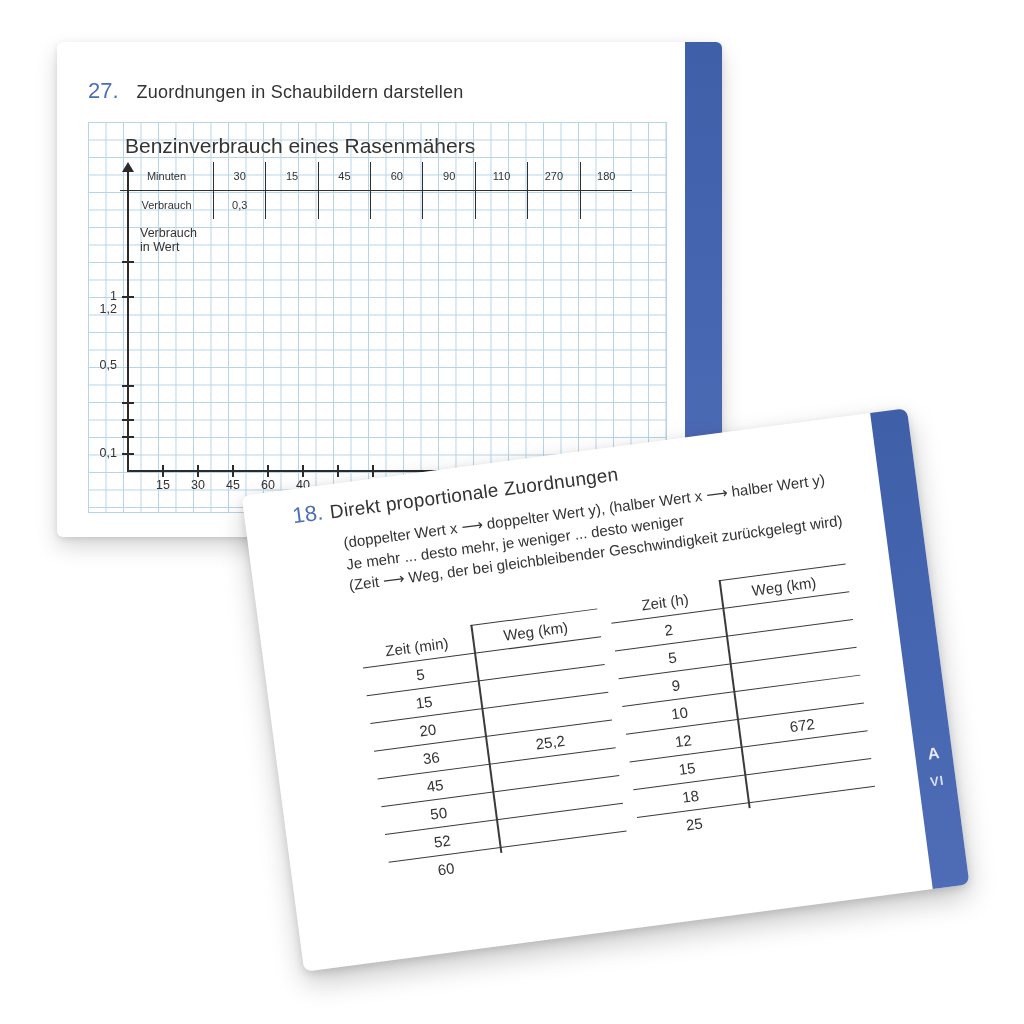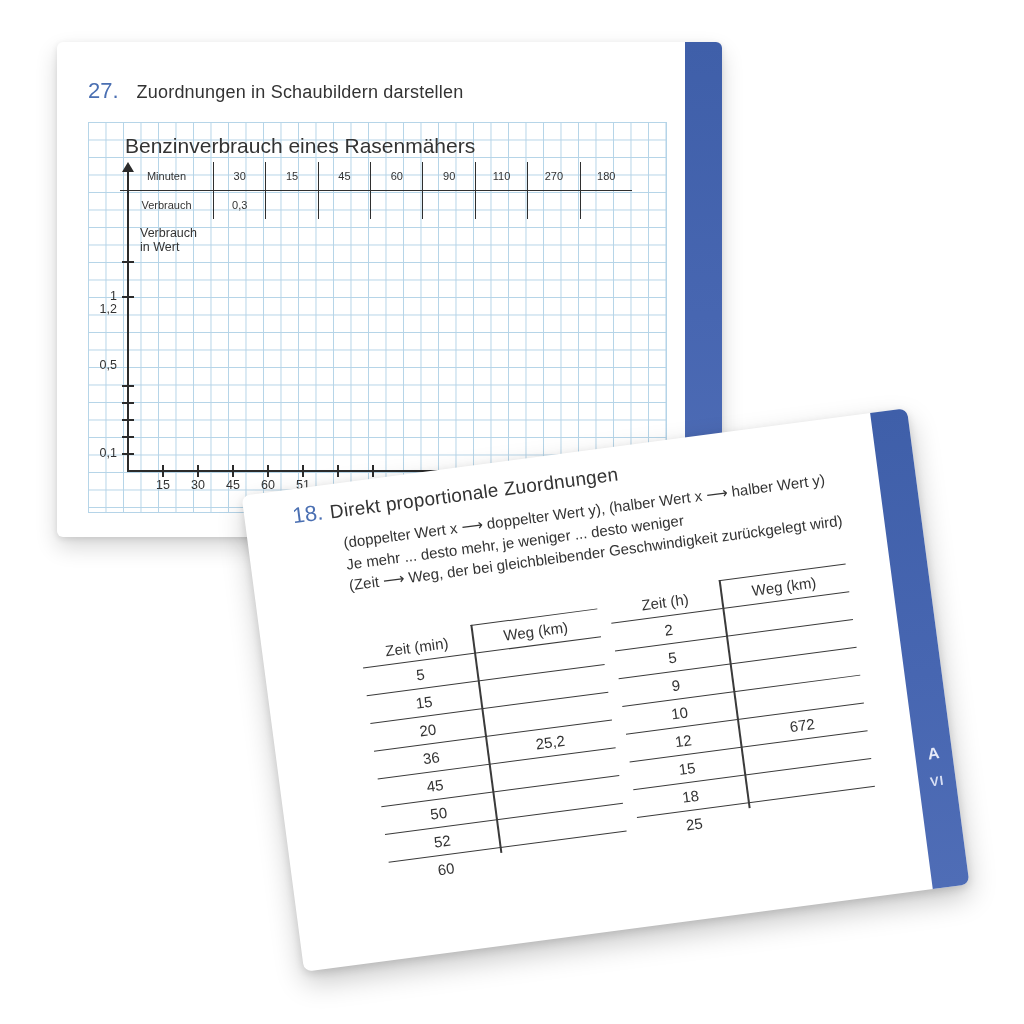--- a/index.html
+++ b/index.html
@@ -157,21 +157,21 @@
       <div class="ytick" style="top: 394px;"></div>
       <div class="xtick" style="left: 105px;"></div>
       <div class="xlab" style="left: 91px;">15</div>
       <div class="xtick" style="left: 140px;"></div>
       <div class="xlab" style="left: 126px;">30</div>
       <div class="xtick" style="left: 175px;"></div>
       <div class="xlab" style="left: 161px;">45</div>
       <div class="xtick" style="left: 210px;"></div>
       <div class="xlab" style="left: 196px;">60</div>
       <div class="xtick" style="left: 245px;"></div>
-      <div class="xlab" style="left: 231px;">51</div>
+      <div class="xlab" style="left: 231px;">40</div>
       <div class="xtick" style="left: 280px;"></div>
       <div class="xtick" style="left: 315px;"></div>
     </div>
 
   <div class="stripe"></div>
 </div>
 
 <div class="card card-front">
   <div class="front-title">
     <span class="num accent">18.</span>

